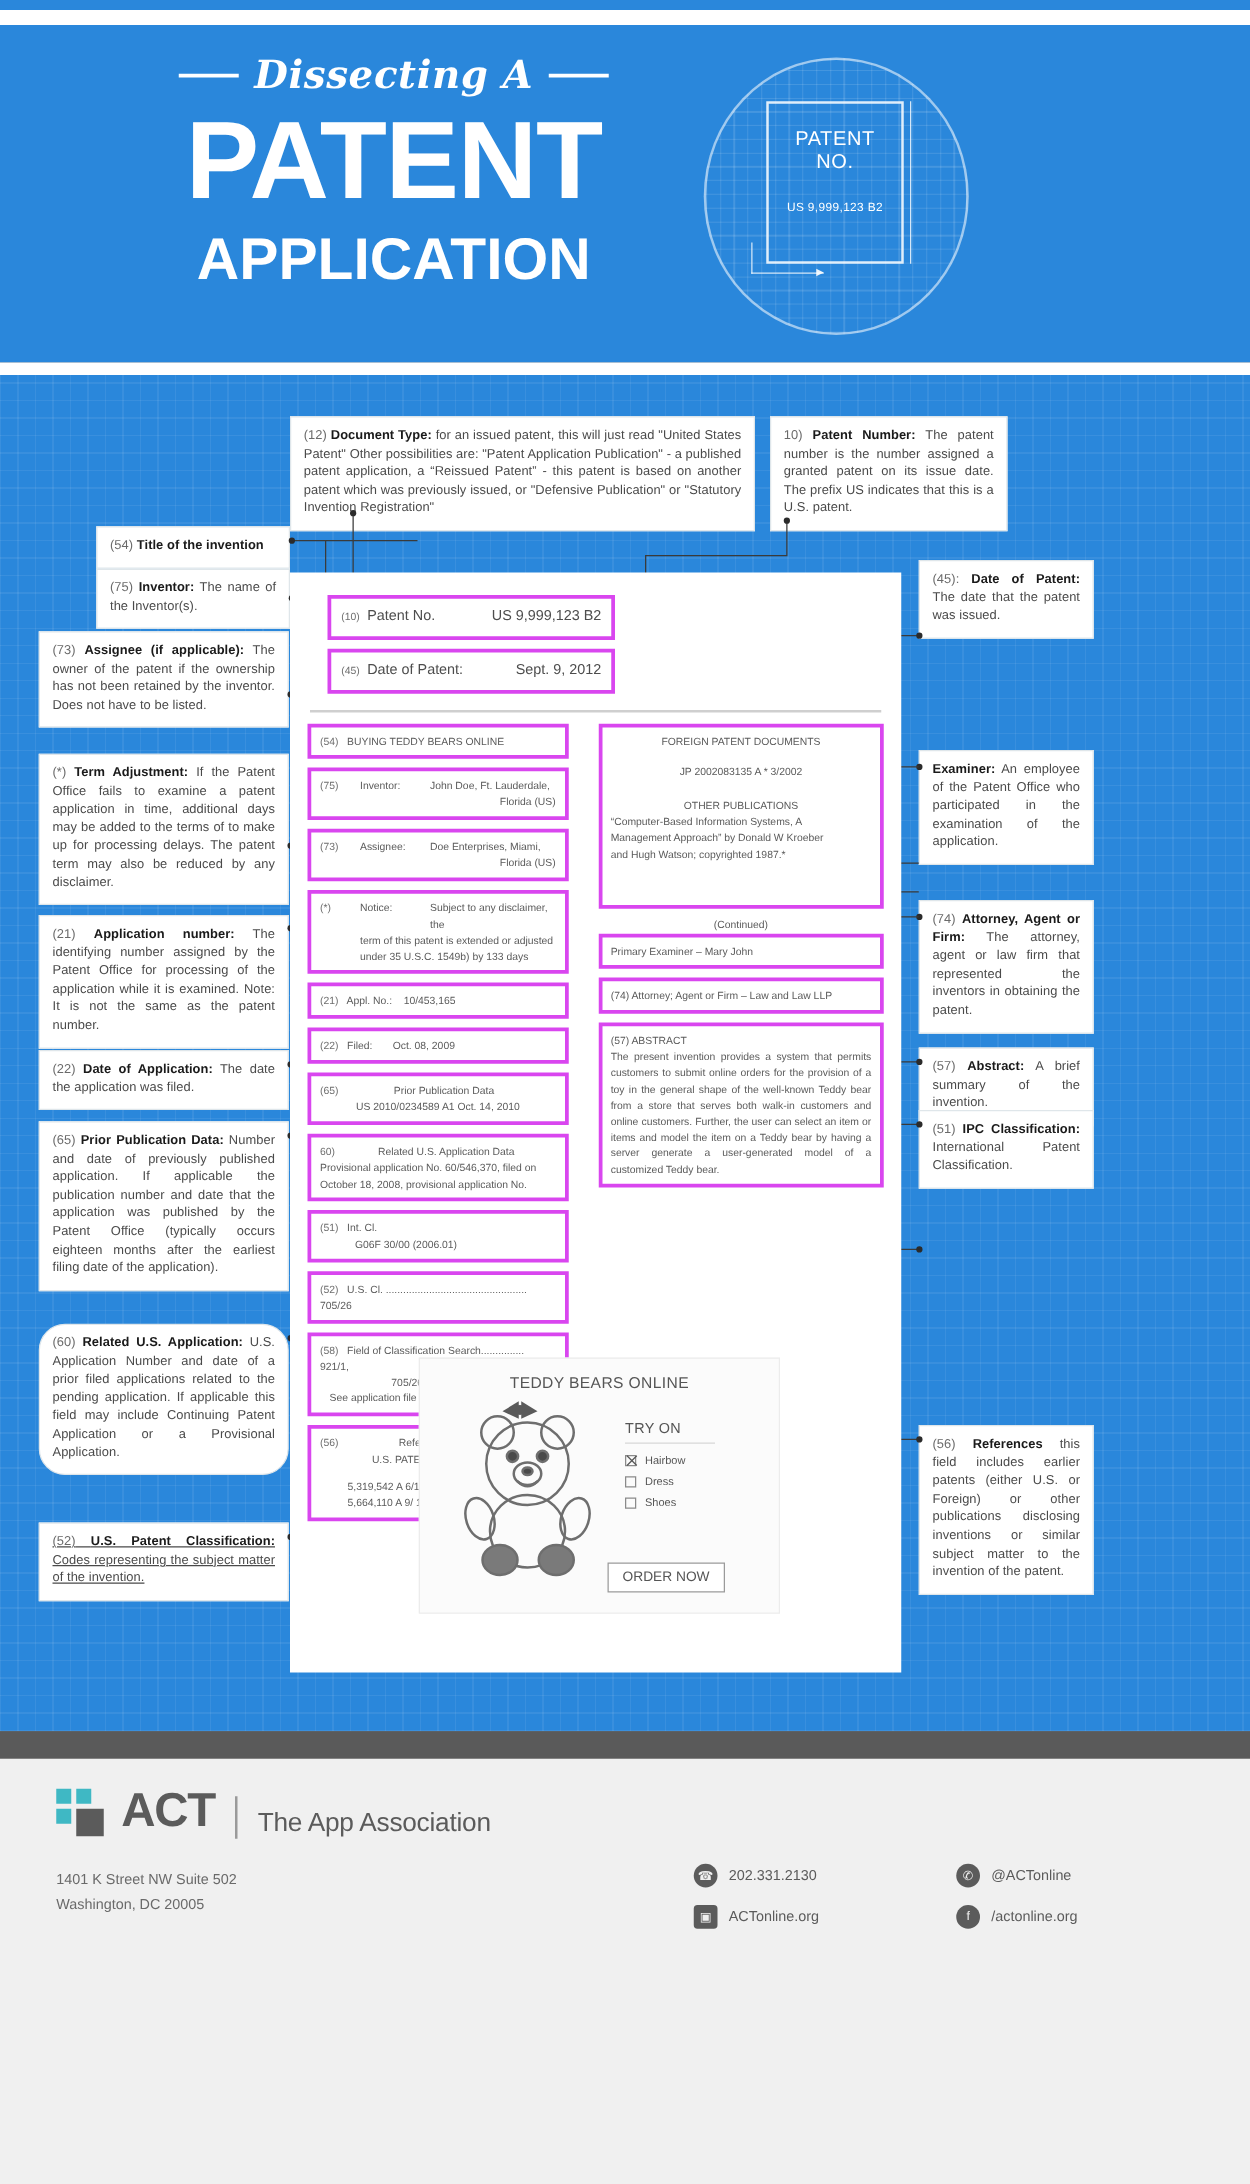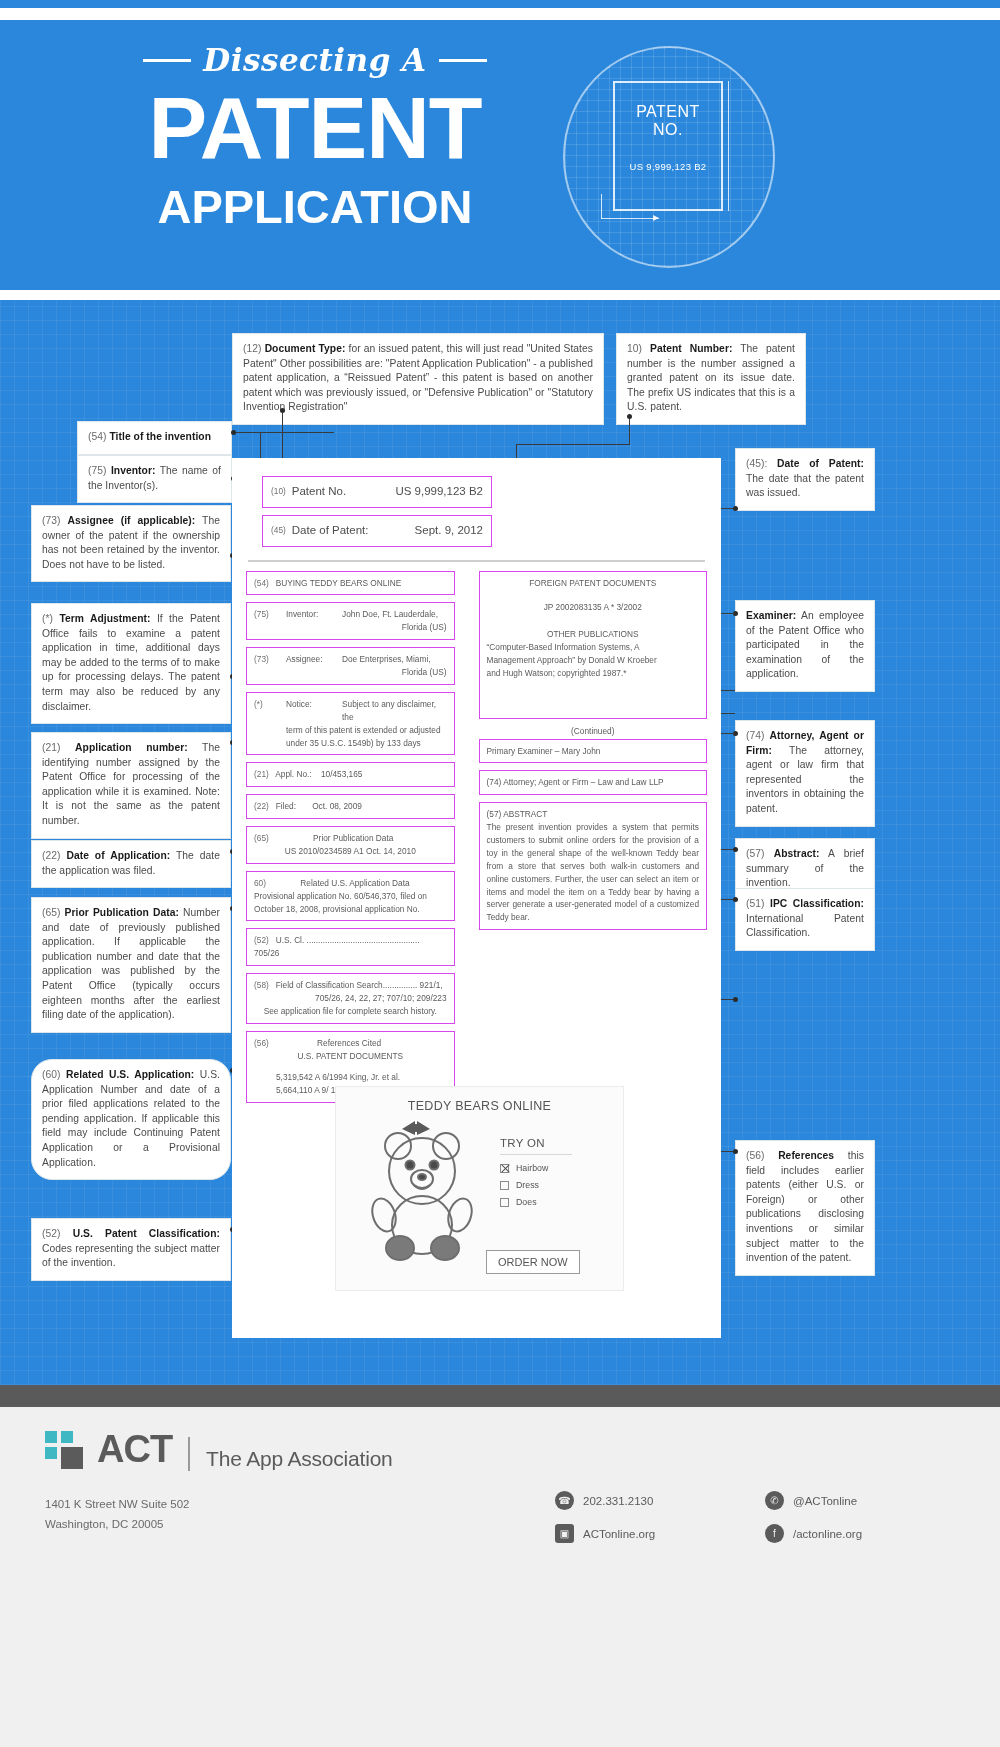--- a/index.html
+++ b/index.html
@@ -90,21 +90,21 @@
   .patentdoc {
     position:absolute; left:232px; top:458px; width:489px; height:880px;
     background:#ffffff;
   }
   .pd-inner { position:relative; width:100%; height:100%; padding:18px 14px; }
   .pd-topgrid { display:flex; gap:8px; }
   .pd-col-l { width:210px; }
   .pd-col-r { width:230px; margin-left:16px; }
 
   .fld {
-    border:1px solid #d946ef; background:#fff;
+    border:3px solid #d946ef; background:#fff;
     padding:5px 7px; margin-bottom:7px;
     font-size:8.3px; color:#5b5b5b; line-height:1.55;
   }
   .fld .tag { color:#6e6e6e; }
   .usp-title {
     border:1px solid #f3f3f1; padding:8px 8px 10px 8px;
     font-size:17.5px; color:#4d4d4d; line-height:1.28; font-weight:normal;
   }
   .usp-title .t12 { font-size:9.5px; vertical-align:middle; margin-right:5px; color:#6e6e6e;}
   .pd-right-top .fld {
@@ -241,21 +241,21 @@
   <div class="cbox" style="left:31px; top:897px; width:200px;">
     <span class="num">(65)</span>
     <b>Prior Publication Data:</b><span> Number and date of previously published application. If applicable the publication number and date that the application was published by the Patent Office (typically occurs eighteen months after the earliest filing date of the application).</span>
   </div>
 
   <div class="cbox" style="left:31px; top:1059px; width:200px;border-radius:21px;">
     <span class="num">(60)</span>
     <b>Related U.S. Application:</b><span> U.S. Application Number and date of a prior filed applications related to the pending application. If applicable this field may include Continuing Patent Application or a Provisional Application.</span>
   </div>
 
-  <div class="cbox" style="left:31px; top:1218px; width:200px;">
+  <div class="cbox" style="left:31px; top:1218px; width:200px;text-decoration:underline;">
     <span class="num">(52)</span>
     <b>U.S. Patent Classification:</b><span> Codes representing the subject matter of the invention.</span>
   </div>
 
   <div class="cbox" style="left:735px; top:448px; width:140px;">
     <span class="num">(45):</span>
     <b>Date of Patent:</b><span> The date that the patent was issued.</span>
   </div>
 
   <div class="cbox" style="left:735px; top:600px; width:140px;">
@@ -438,20 +438,25 @@
             <div class="center">US 2010/0234589 A1    Oct. 14, 2010</div>
           </div>
 
           <div class="fld">
             <div><span class="tag">60)</span>
               <span style="margin-left:32px;">Related U.S. Application Data</span></div>
             <div class="just">Provisional application No. 60/546,370, filed on</div>
             <div>October 18, 2008, provisional application No.</div>
           </div>
 
+          <div class="fld">
+            <div><span class="tag">(51)</span>&nbsp;&nbsp;
+              <span>Int. Cl.</span></div>
+            <div style="margin-left:28px;">G06F 30/00          (2006.01)</div>
+          </div>
 
           <div class="fld">
             <span class="tag">(52)</span>&nbsp;&nbsp;
             <span>U.S. Cl. ................................................. 705/26</span>
           </div>
 
           <div class="fld">
             <div><span class="tag">(58)</span>&nbsp;&nbsp;
               <span>Field of Classification Search............... 921/1,</span></div>
             <div class="rightal">705/26, 24, 22, 27; 707/10; 209/223</div>
@@ -527,21 +532,21 @@
             <div class="opt">
               <span class="cb on"></span>
               <span>Hairbow</span>
             </div>
             <div class="opt">
               <span class="cb"></span>
               <span>Dress</span>
             </div>
             <div class="opt">
               <span class="cb"></span>
-              <span>Does</span>
+              <span>Shoes</span>
             </div>
           </div>
         </div>
         <div class="ordernow">ORDER NOW</div>
       </div>
     </div>
   </div>
 
   <div class="grayband"></div>
   <div class="footer">

